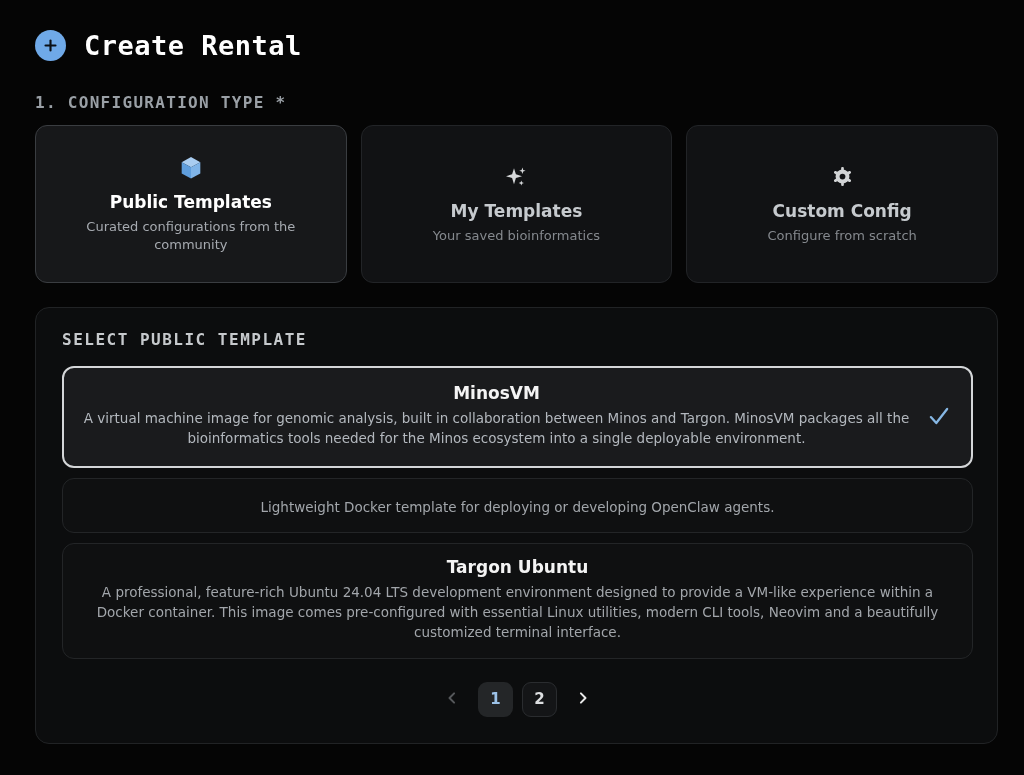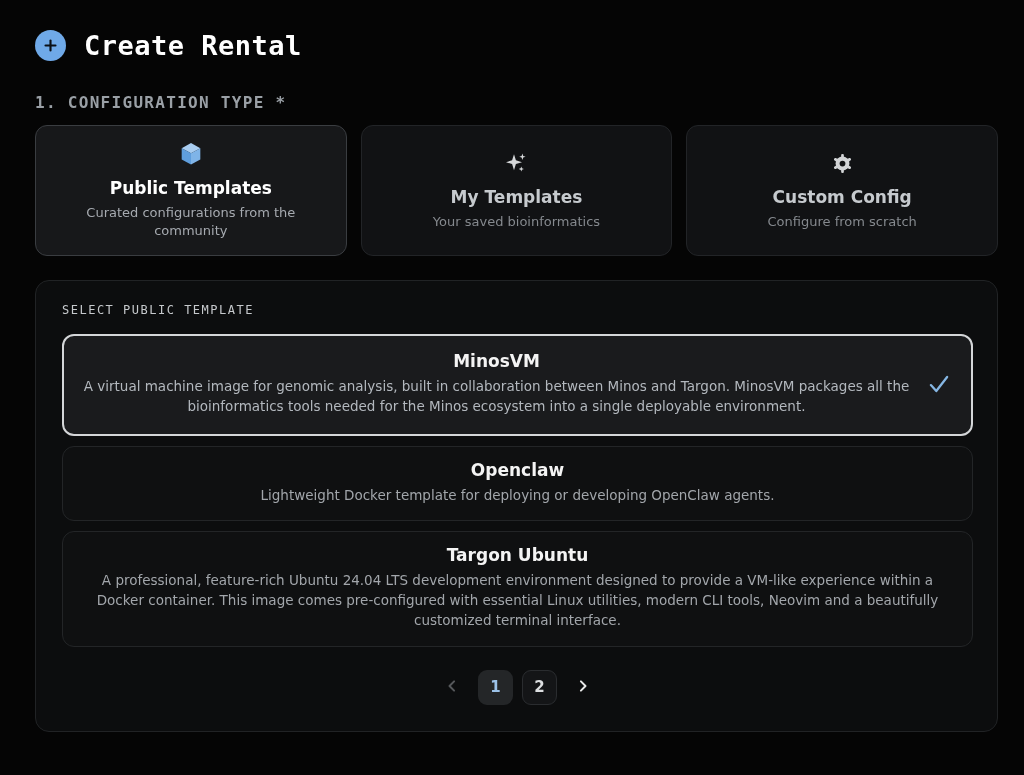--- a/index.html
+++ b/index.html
@@ -36,21 +36,21 @@
     color: #9aa0a6; letter-spacing: 1.3px;
     margin-top: 32px;
   }
 
   
   .config-row {
     display: grid; grid-template-columns: repeat(3, 1fr);
     gap: 14px; margin-top: 13px;
   }
   .config-card {
-    height: 131px; border-radius: 12px;
+    height: 158px; border-radius: 12px;
     background: #111214; border: 1px solid #222427;
     display: flex; flex-direction: column;
     align-items: center; justify-content: center;
     text-align: center; padding: 0 28px; cursor: pointer;
   }
   .config-card.selected {
     background: #17181a; border-color: #3a3d41;
   }
   .config-icon { height: 26px; margin-bottom: 11px; display: flex; align-items: center; }
   .config-title { font-size: 17px; font-weight: 600; color: #c6cace; }
@@ -61,21 +61,21 @@
   
   .panel {
     margin-top: 24px;
     background: #0c0d0e;
     border: 1px solid #212325;
     border-radius: 14px;
     padding: 22px 24px 22px 26px;
   }
   .panel-label {
     font-family: "DejaVu Sans Mono", "Liberation Mono", monospace;
-    font-size: 12px; font-weight: 400;
+    font-size: 16px; font-weight: 700;
     color: #c6c9cc; letter-spacing: 1.5px;
     margin-bottom: 17px;
   }
   .tpl-card {
     border-radius: 12px;
     background: #0f1011;
     border: 1px solid #232527;
     padding: 13px 20px 15px 20px;
     margin-bottom: 10px;
     display: flex; align-items: center; gap: 16px;
@@ -189,21 +189,20 @@
       </div>
       <span class="tpl-check">
         <svg width="26" height="26" viewBox="0 0 24 24" fill="none" stroke="#86b7e4" stroke-width="2.1" stroke-linecap="round" stroke-linejoin="round">
           <polyline points="4.5 13 9.5 18.5 19.5 5.5"></polyline>
         </svg>
       </span>
     </div>
 
     <div class="tpl-card">
       <div class="tpl-text">
-        <div class="tpl-name">Openclaw</div>
         <div class="tpl-desc">Lightweight Docker template for deploying or developing OpenClaw agents.</div>
       </div>
     </div>
 
     <div class="tpl-card">
       <div class="tpl-text">
         <div class="tpl-name">Targon Ubuntu</div>
         <div class="tpl-desc">A professional, feature-rich Ubuntu 24.04 LTS development environment designed to provide a VM-like experience within a Docker container. This image comes pre-configured with essential Linux utilities, modern CLI tools, Neovim and a beautifully customized terminal interface.</div>
       </div>
     </div>

